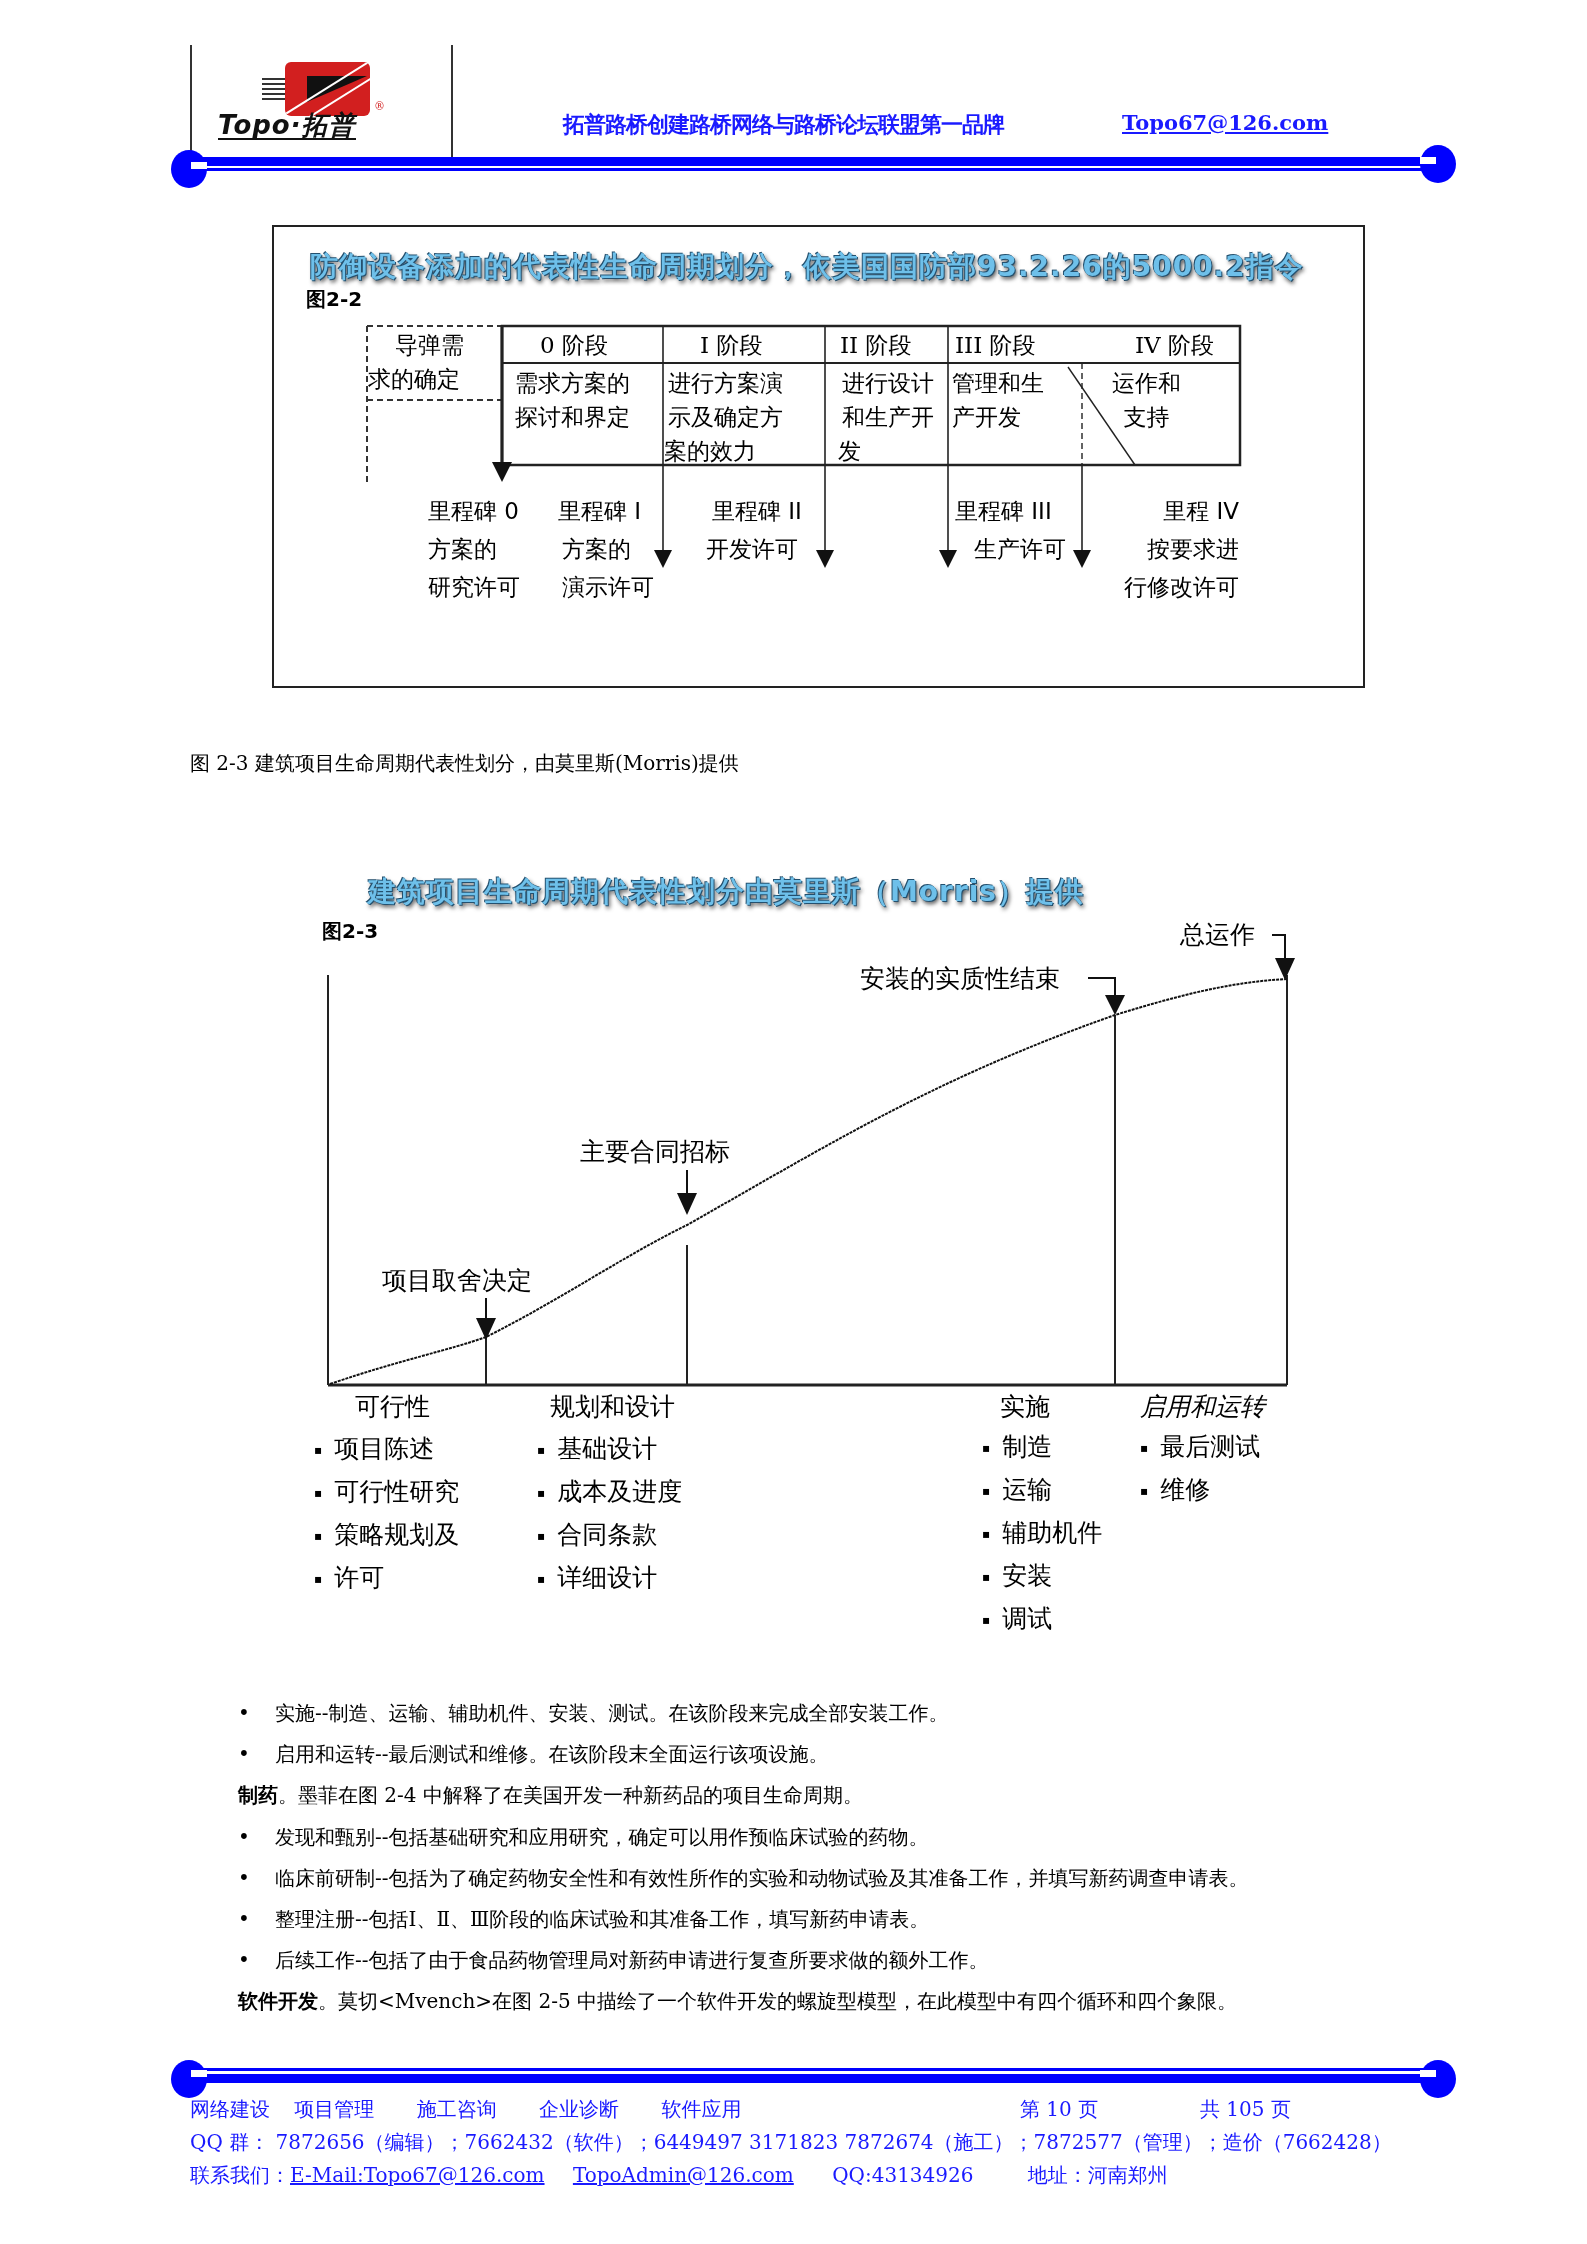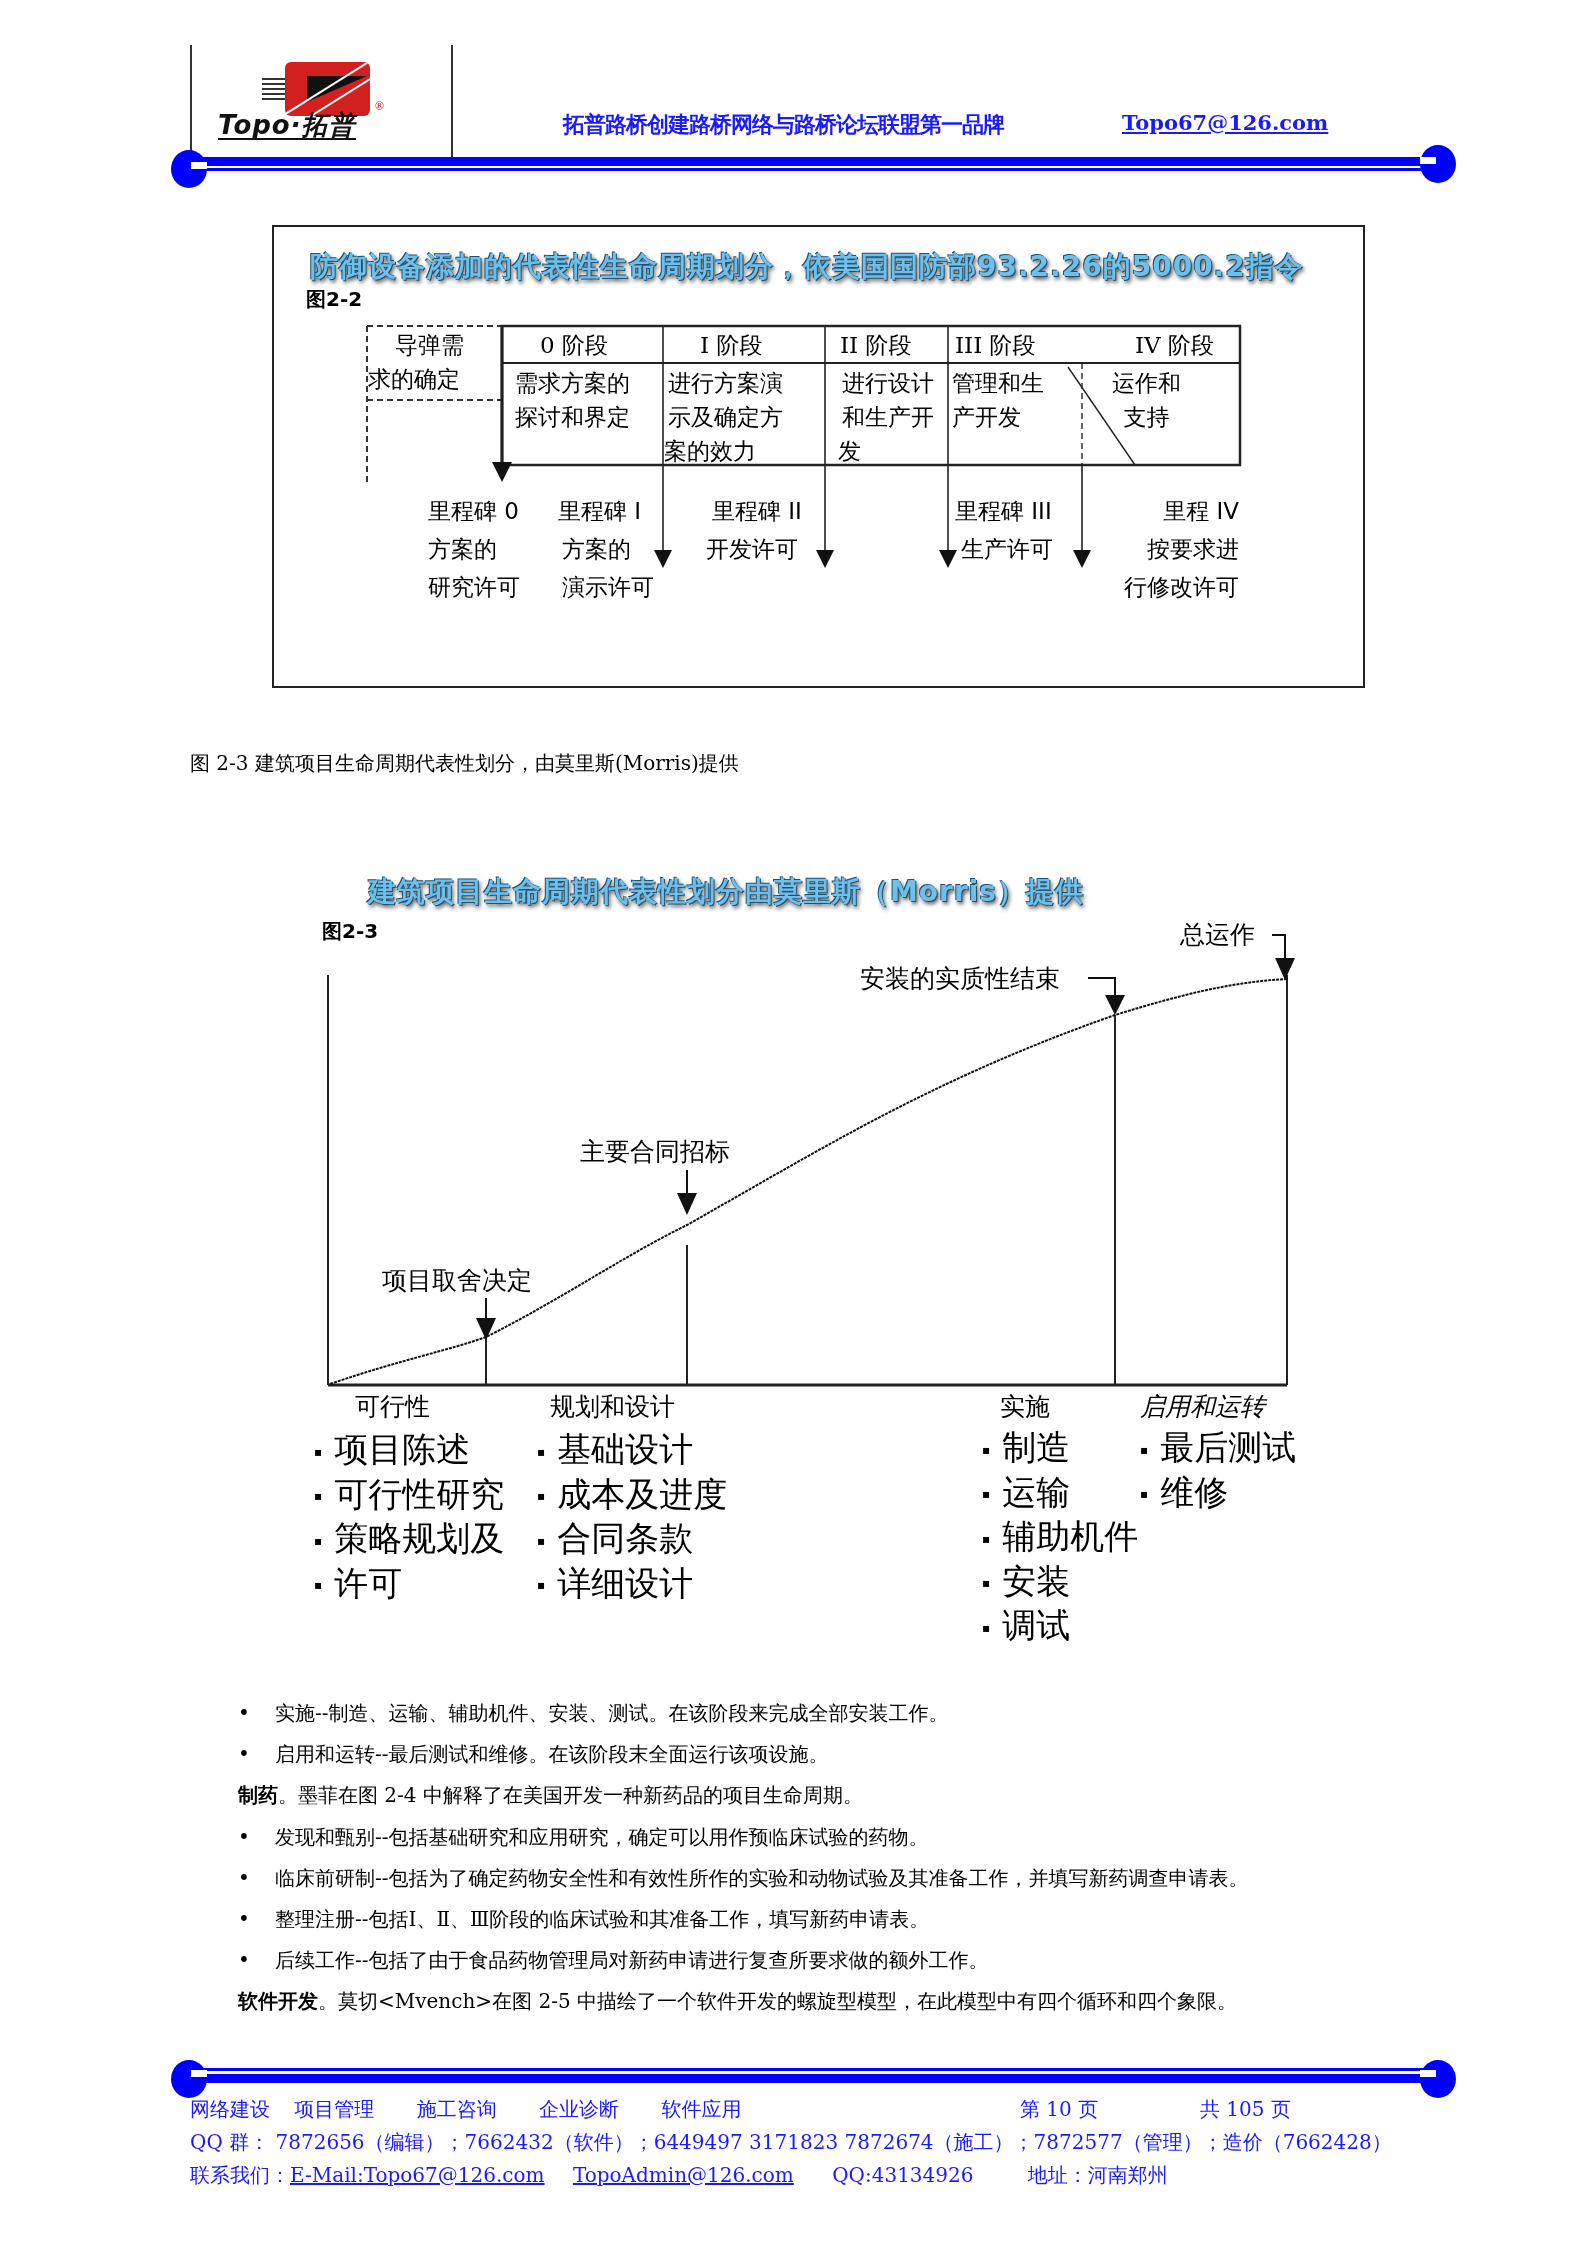--- a/index.html
+++ b/index.html
@@ -28,21 +28,21 @@
   
   .fig22 { position:absolute; left:272px; top:225px; width:1093px; height:463px; border:2px solid #222; }
   .fancy-title { position:absolute; font-family:"DejaVu Sans","Liberation Sans",sans-serif; font-weight:bold; color:#6ec0ea;
                  text-shadow:1px 1px 0 #24506e, -1px -1px 0 #24506e, 2px 3px 4px #444; letter-spacing:1px; white-space:nowrap; }
   .fig-label { position:absolute; font-family:"DejaVu Sans","Liberation Sans",sans-serif; font-weight:bold; font-size:20px; }
   .cjk { font-family:"DejaVu Sans","Liberation Sans",sans-serif; }
   .t22 { position:absolute; font-size:23px; line-height:34px; white-space:nowrap; }
 
   
   .c23 { position:absolute; font-size:25px; white-space:nowrap; }
-  .list23 { position:absolute; font-size:34px; line-height:42px; white-space:nowrap; }
+  .list23 { position:absolute; font-size:25px; line-height:42px; white-space:nowrap; }
   .list23 .li::before { content:"▪"; font-size:12px; vertical-align:middle; margin-right:12px; }
 
   
   .caption { position:absolute; left:190px; top:750px; font-size:20px; }
   .para { position:absolute; left:238px; font-size:20px; white-space:nowrap; }
   .para .dot { display:inline-block; width:37px; }
   .para-lead { position:absolute; left:238px; font-size:20px; white-space:nowrap; }
   .para-lead b { font-family:"DejaVu Sans","Liberation Sans",sans-serif; font-weight:bold; }
 
   
@@ -154,21 +154,21 @@
   <div>里程碑 I</div>
     <div style="margin-left:4px;">方案的</div>
     <div style="margin-left:4px;">演示许可</div>
 </div>
 <div class="t22 cjk" style="left:712px; top:492px; line-height:38px;">
   <div>里程碑 II</div>
     <div style="margin-left:-6px;">开发许可</div>
 </div>
 <div class="t22 cjk" style="left:955px; top:492px; line-height:38px;">
   <div>里程碑 III</div>
-    <div style="margin-left:6px;">生产许可</div>
+    <div style="margin-left:19px;">生产许可</div>
 </div>
 <div class="t22 cjk" style="left:1124px; top:492px; line-height:38px;text-align:right;">
   <div>里程 IV</div>
     <div>按要求进</div>
     <div>行修改许可</div>
 </div>
 
 <div class="caption">图 2-3 建筑项目生命周期代表性划分，由莫里斯(Morris)提供</div>
 
 <div class="fancy-title" style="left:368px; top:873px; font-size:28px;">建筑项目生命周期代表性划分由莫里斯（Morris）提供</div>

